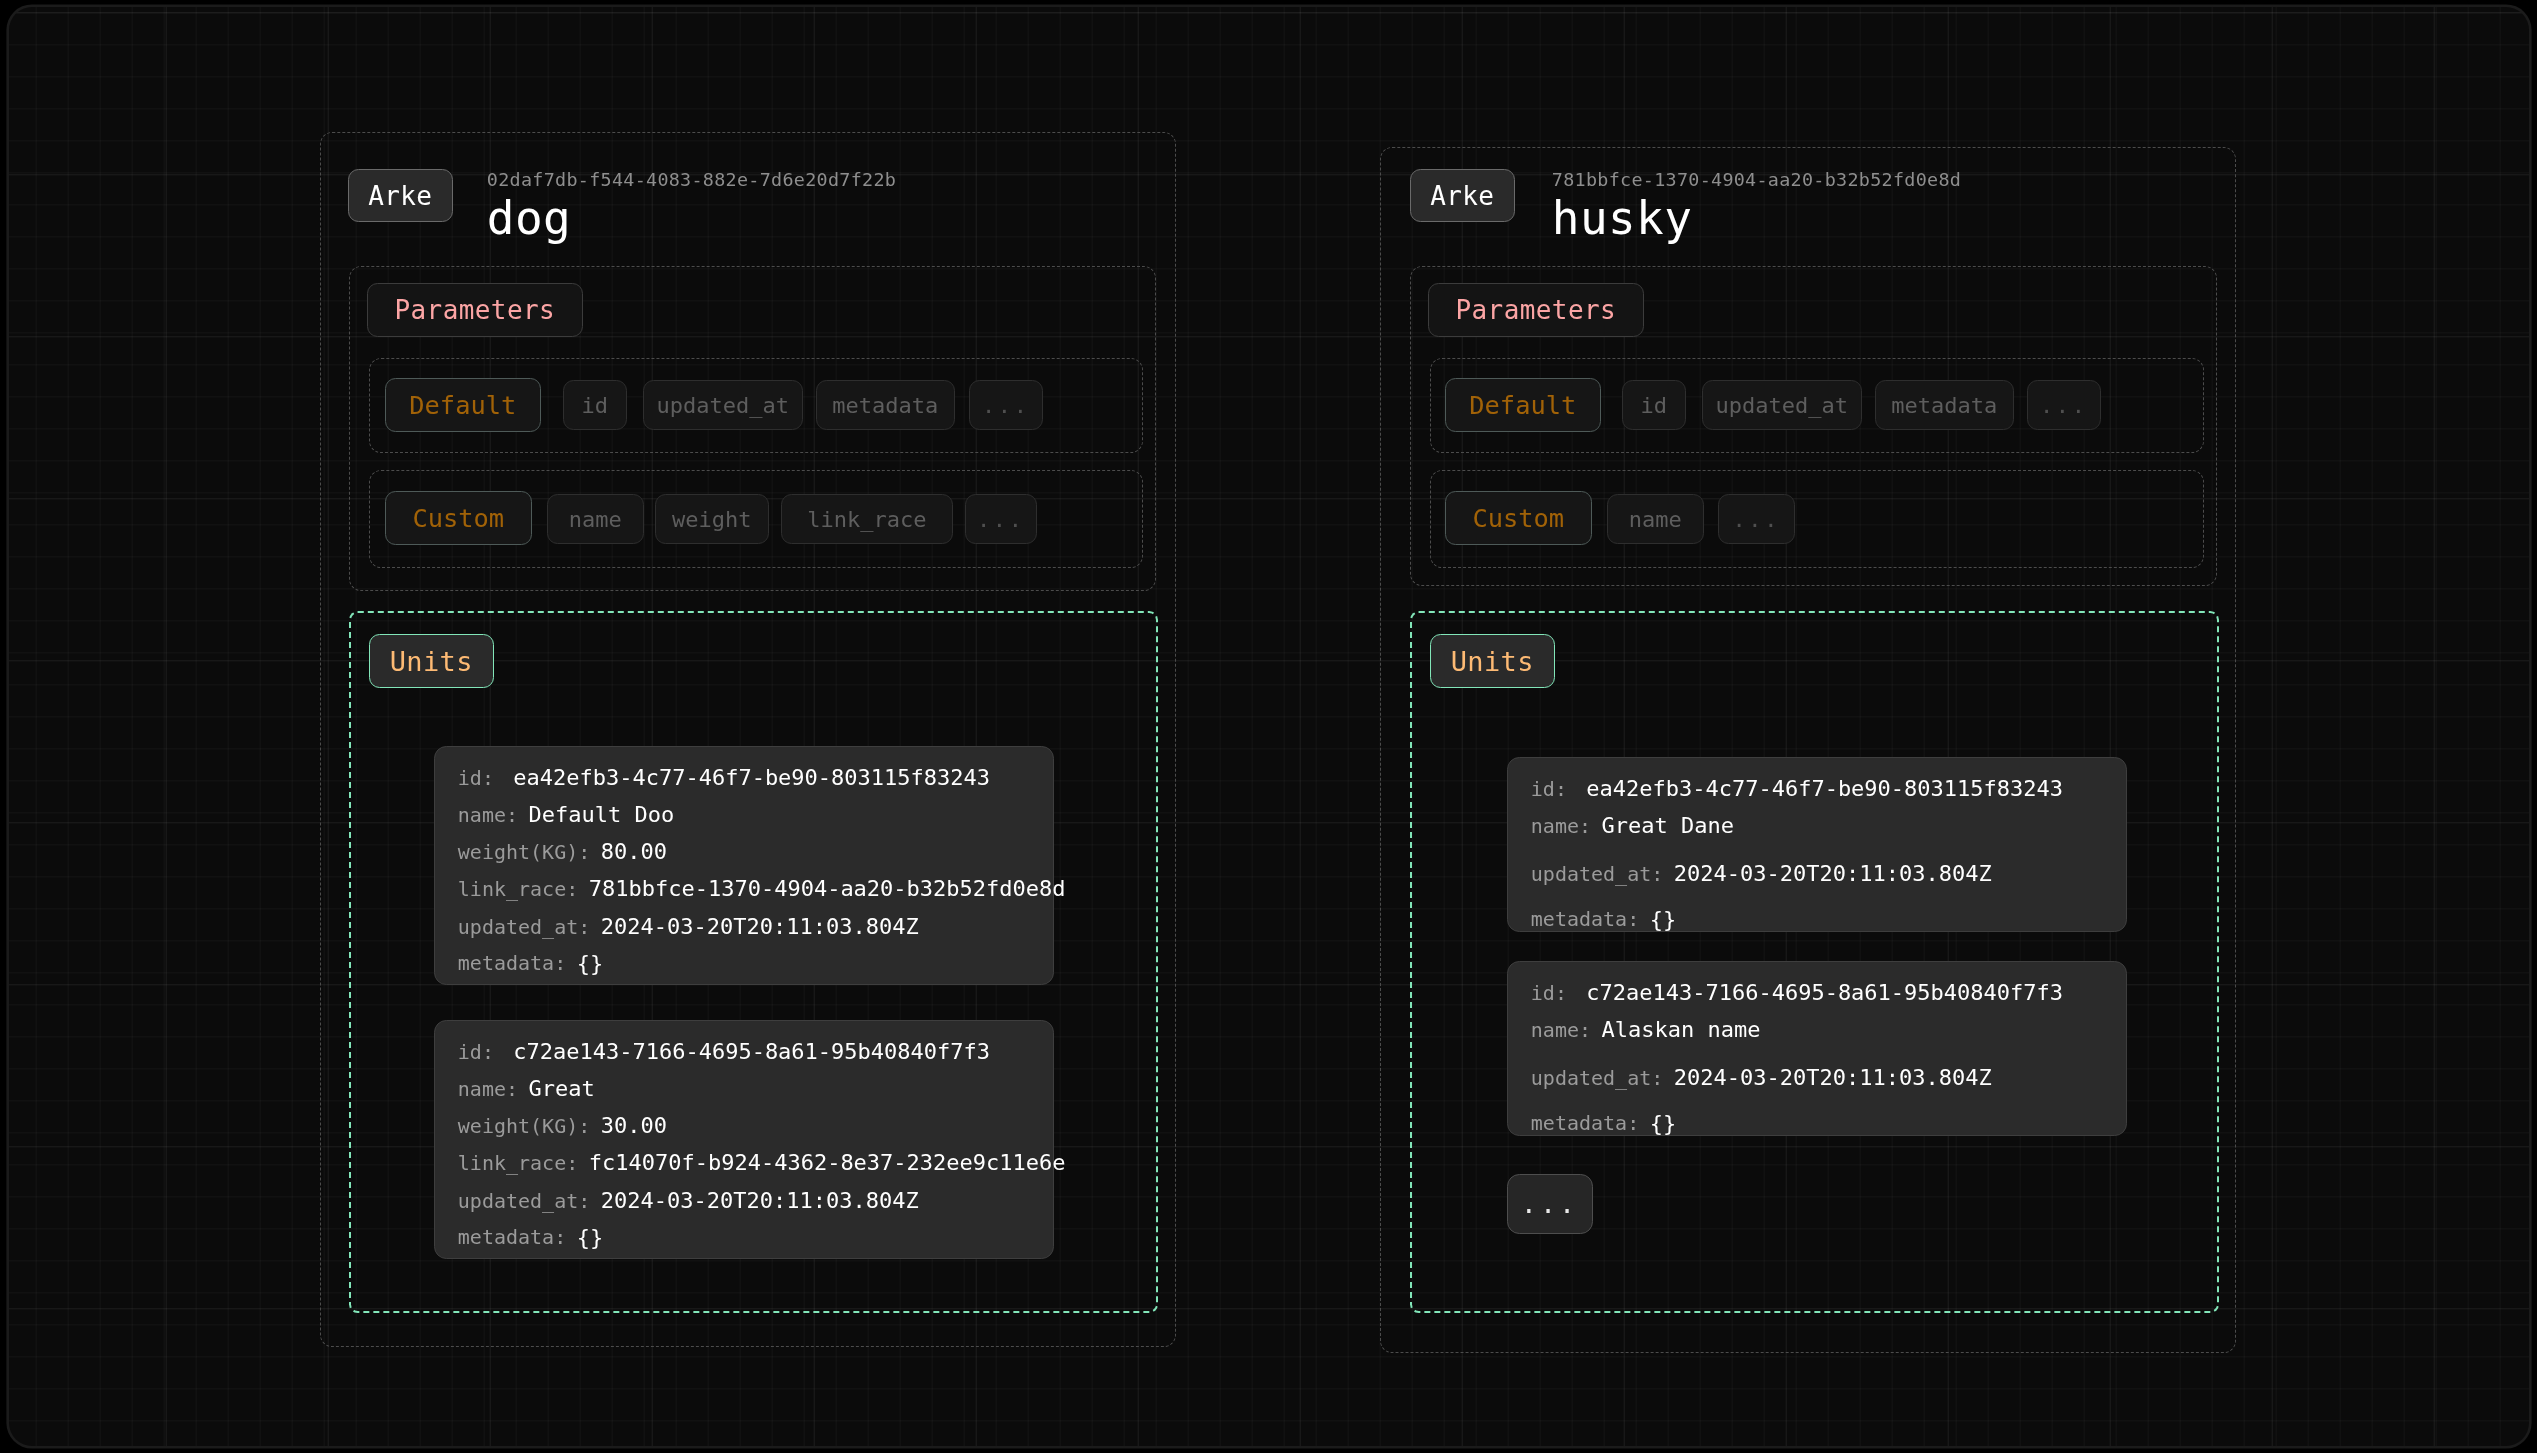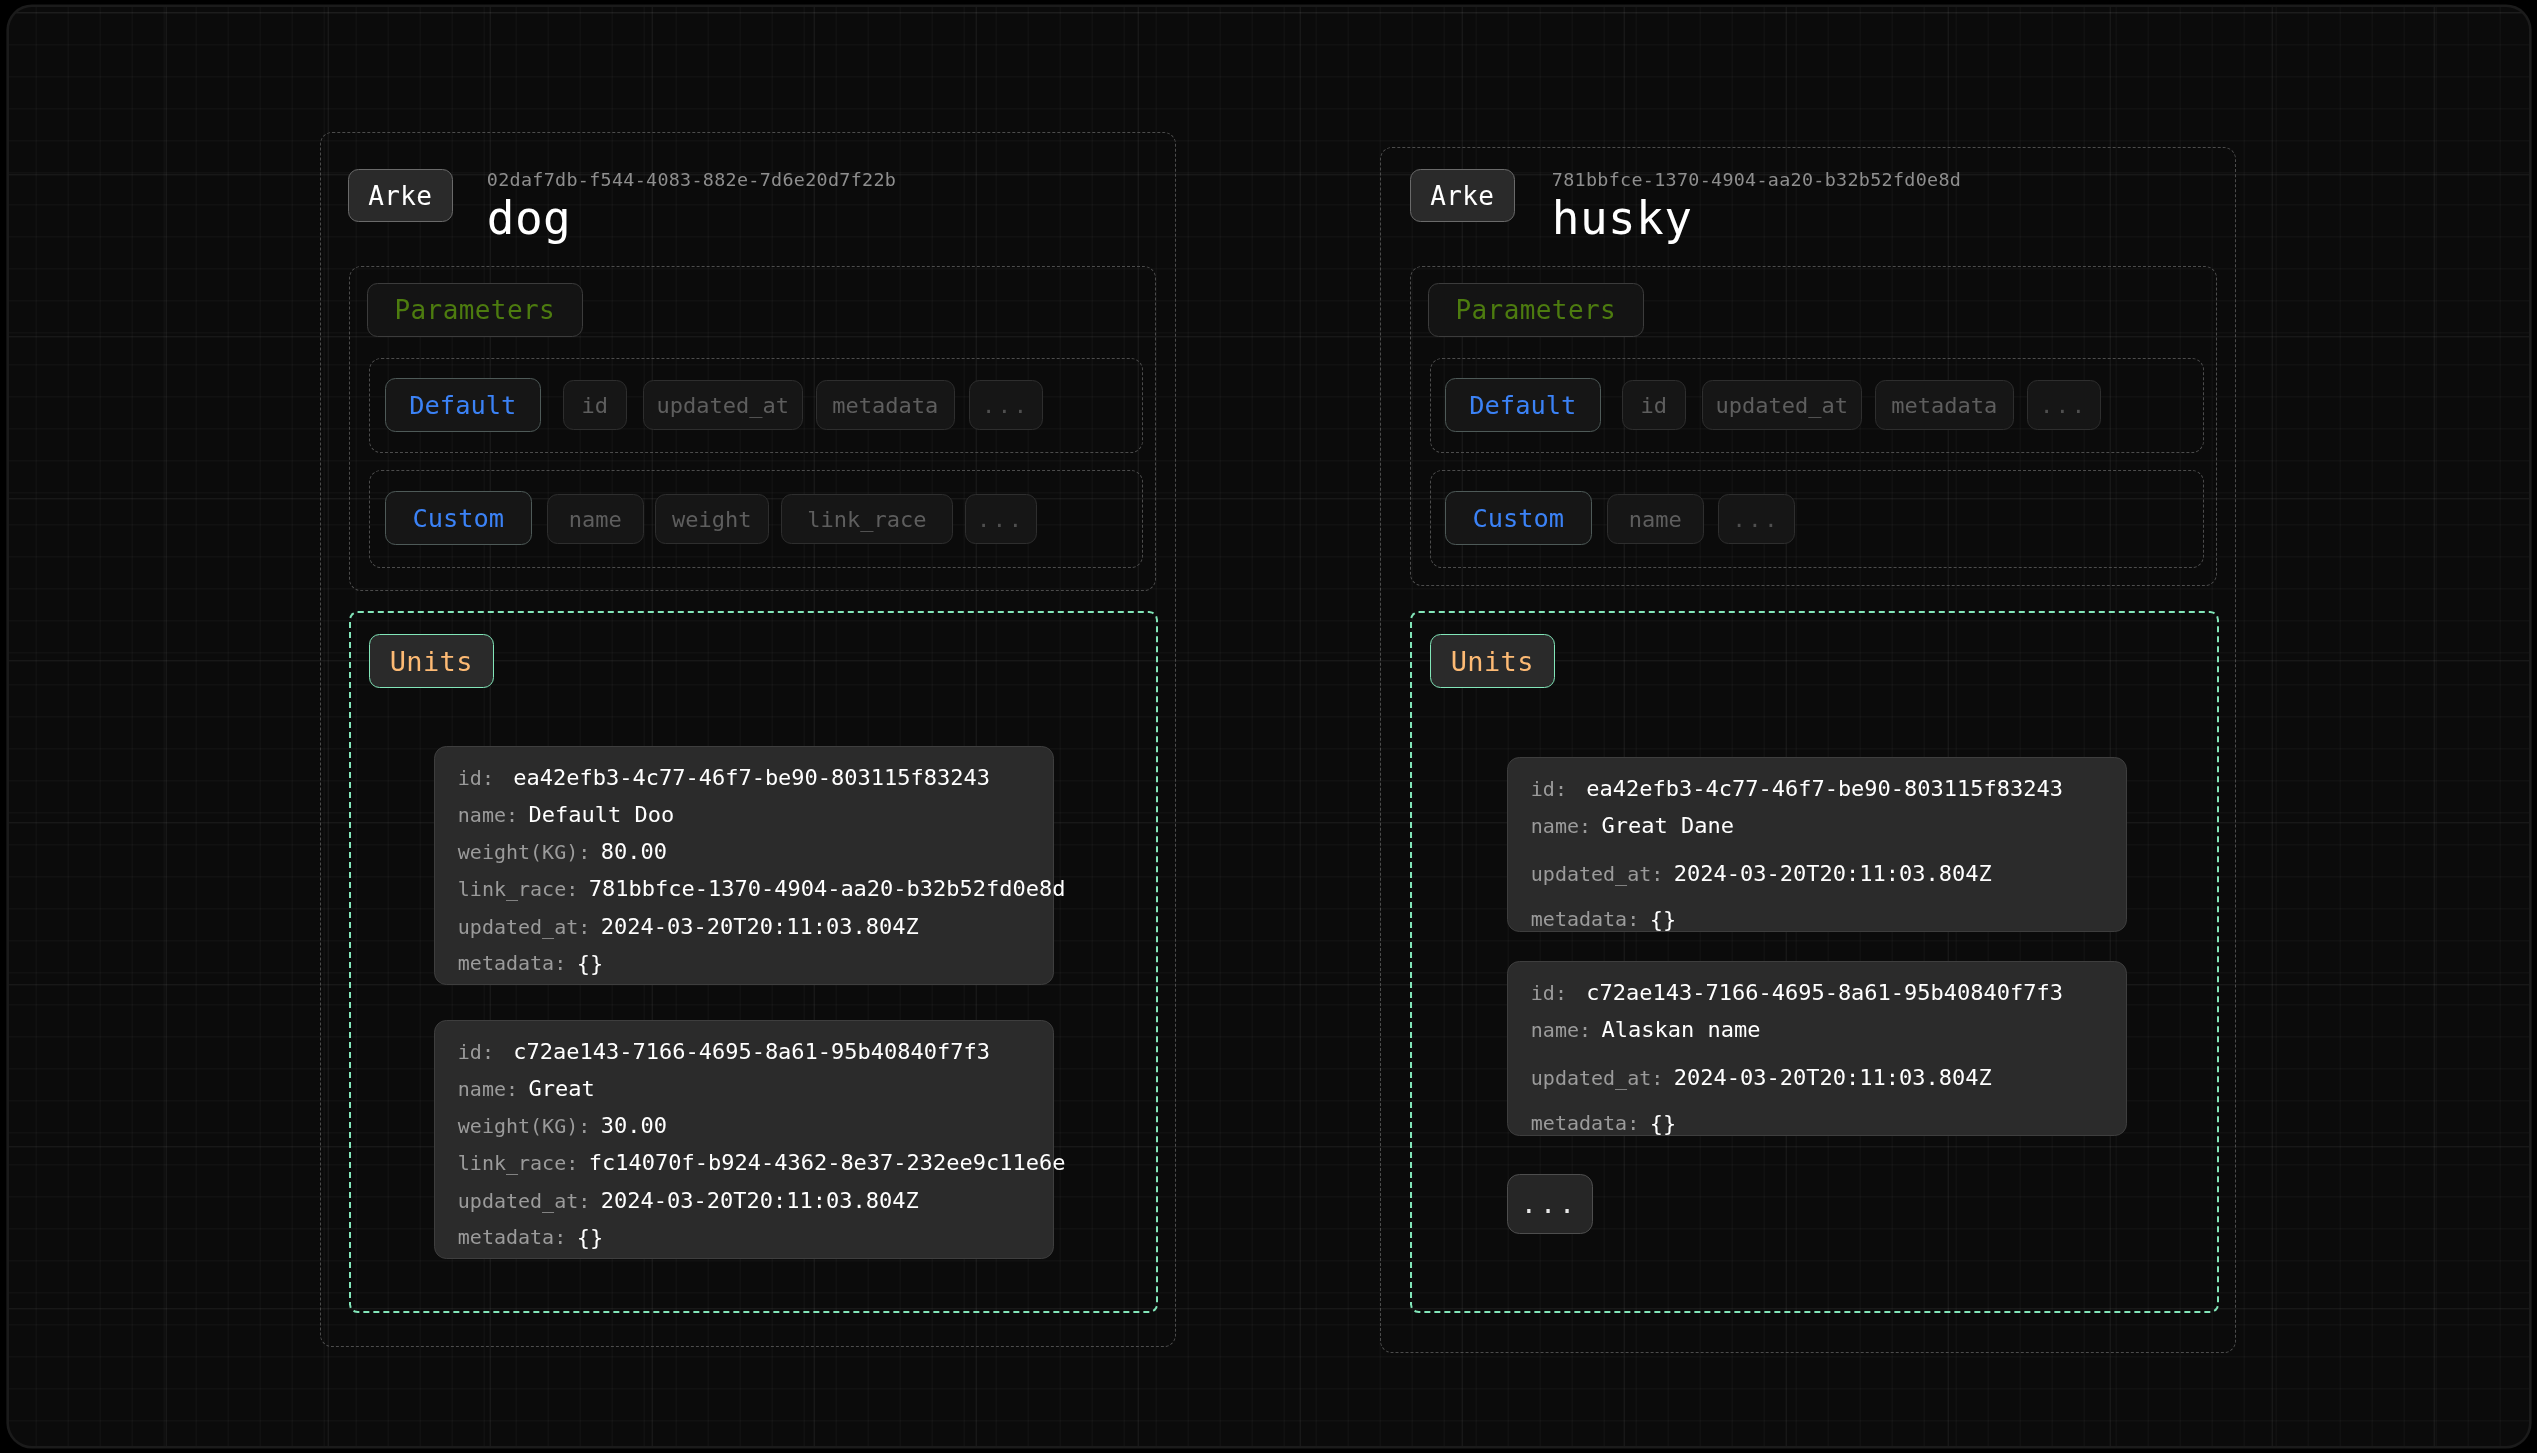--- a/index.html
+++ b/index.html
@@ -41,34 +41,34 @@
   .badge{
     position:absolute;
     display:flex;align-items:center;justify-content:center;
     background:#2a2a2a;
     border:1.8px solid #6a6a6a;
     border-radius:10.5px;
     color:#fff;
     letter-spacing:0.4px;
     box-sizing:border-box;
   }
-  .badge.muted{ background:#141414;border-color:#3c3c3c;color:#4d7c0f; }
+  .badge.muted{ background:#141414;border-color:#3c3c3c;color:#fca5a5; }
   .badge.green{ border-color:#82e6b9;color:#fdba74;background:#2a2a2a; }
 
   .chip{
     position:absolute;
     display:flex;align-items:center;justify-content:center;
     background:#161616;
     border:1.8px solid #2e2e2e;
     border-radius:10.5px;
     color:#5e5e5e;
     box-sizing:border-box;
     font-size:22px;
   }
-  .chip.sel{ border-color:#4e5a58;color:#3b82f6;background:#161616;}
+  .chip.sel{ border-color:#4e5a58;color:#a16207;background:#161616;}
   .chip.dots{ color:#4f4f4f;letter-spacing:2.6px;}
 
   
   .uuid{
     position:absolute;
     font-size:18.4px;color:#8e8e8e;letter-spacing:0.3px;white-space:nowrap;
   }
   .arke-name{
     position:absolute;
     font-size:46px;color:#ffffff;letter-spacing:0.4px;white-space:nowrap;

